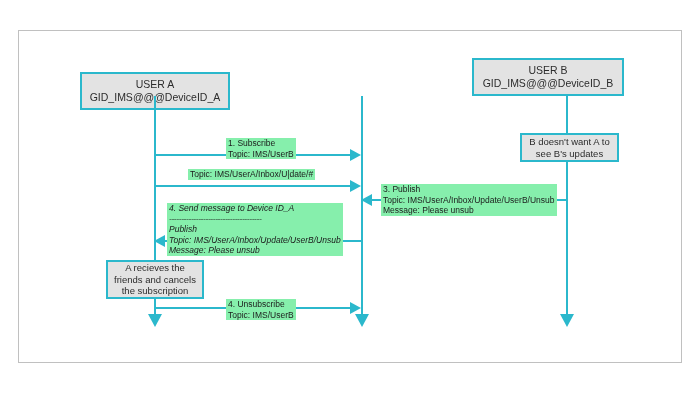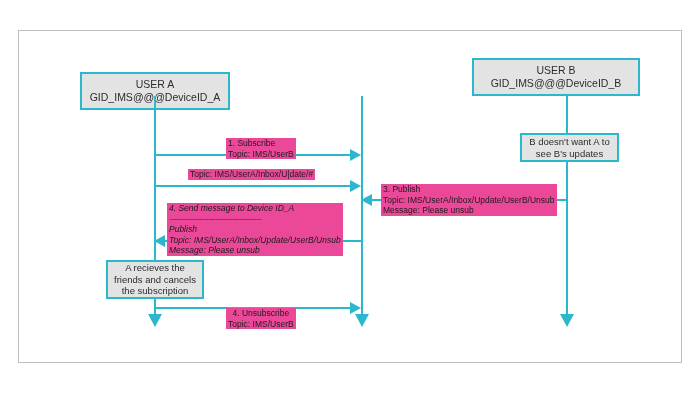--- a/index.html
+++ b/index.html
@@ -99,21 +99,21 @@
     border-top: 6px solid transparent;
     border-bottom: 6px solid transparent;
     border-right: 11px solid #2bb8cc;
     z-index: 3;
   }
   .msg-label {
     position: absolute;
     color: #1b1b1b;
     font-size: 8.5px;
     line-height: 10.5px;
-    background: #ec4899;
+    background: #86efac;
     padding: 0 2px;
     white-space: nowrap;
     z-index: 5;
   }
   .msg-label .ln { display: block; }
   .msg-label .divider {
     display: block;
     letter-spacing: -0.4px;
     color: #1b1b1b;
   }
@@ -124,21 +124,21 @@
 <div id="canvas">
 
   <div id="frame"></div>
 
   <div class="participant" style="left:80px; top:72px; width:150px; height:38px;">
     <span class="pname">USER A</span>
     <span class="pid">GID_IMS@@@DeviceID_A</span>
   </div>
 
 
-  <div class="participant" style="left:472px; top:58px; width:168px; height:38px;">
+  <div class="participant" style="left:472px; top:58px; width:152px; height:38px;">
     <span class="pname">USER B</span>
     <span class="pid">GID_IMS@@@DeviceID_B</span>
   </div>
 
   <div class="lifeline" style="left:154px; top:96px; height:218px;"></div>
   <div class="lifeline-head" style="left:148px; top:314px;"></div>
 
   <div class="lifeline" style="left:361px; top:96px; height:218px;"></div>
   <div class="lifeline-head" style="left:355px; top:314px;"></div>
 
@@ -187,18 +187,18 @@
   <div class="msg-label" style="left:167px; top:203px;font-style:italic;">
     <span class="ln">4. Send message to Device ID_A</span>
     <span class="divider">--------------------------------------</span>
     <span class="ln">Publish</span>
     <span class="ln">Topic: IMS/UserA/Inbox/Update/UserB/Unsub</span>
     <span class="ln">Message: Please unsub</span>
   </div>
 
   <div class="msg-line" style="left:155px; top:307px; width:196px;"></div>
   <div class="arrow-right" style="left:350px; top:302px;"></div>
-  <div class="msg-label" style="left:226px; top:308px;text-align:center;">
+  <div class="msg-label" style="left:226px; top:299px;">
     <span class="ln">4. Unsubscribe</span>
     <span class="ln">Topic: IMS/UserB</span>
   </div>
 
 </div>
 
 </body></html>

